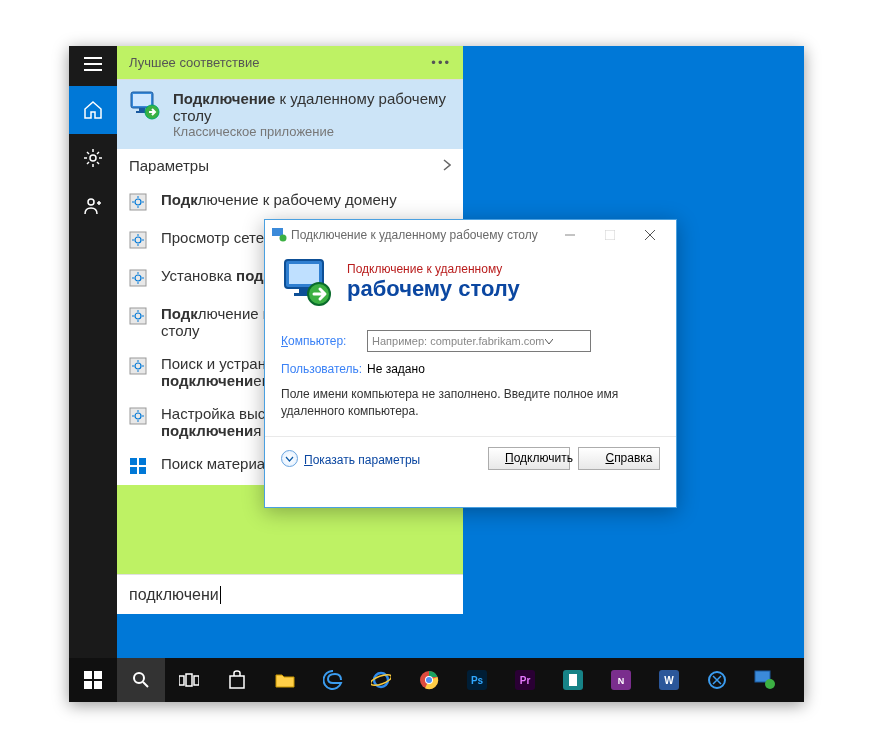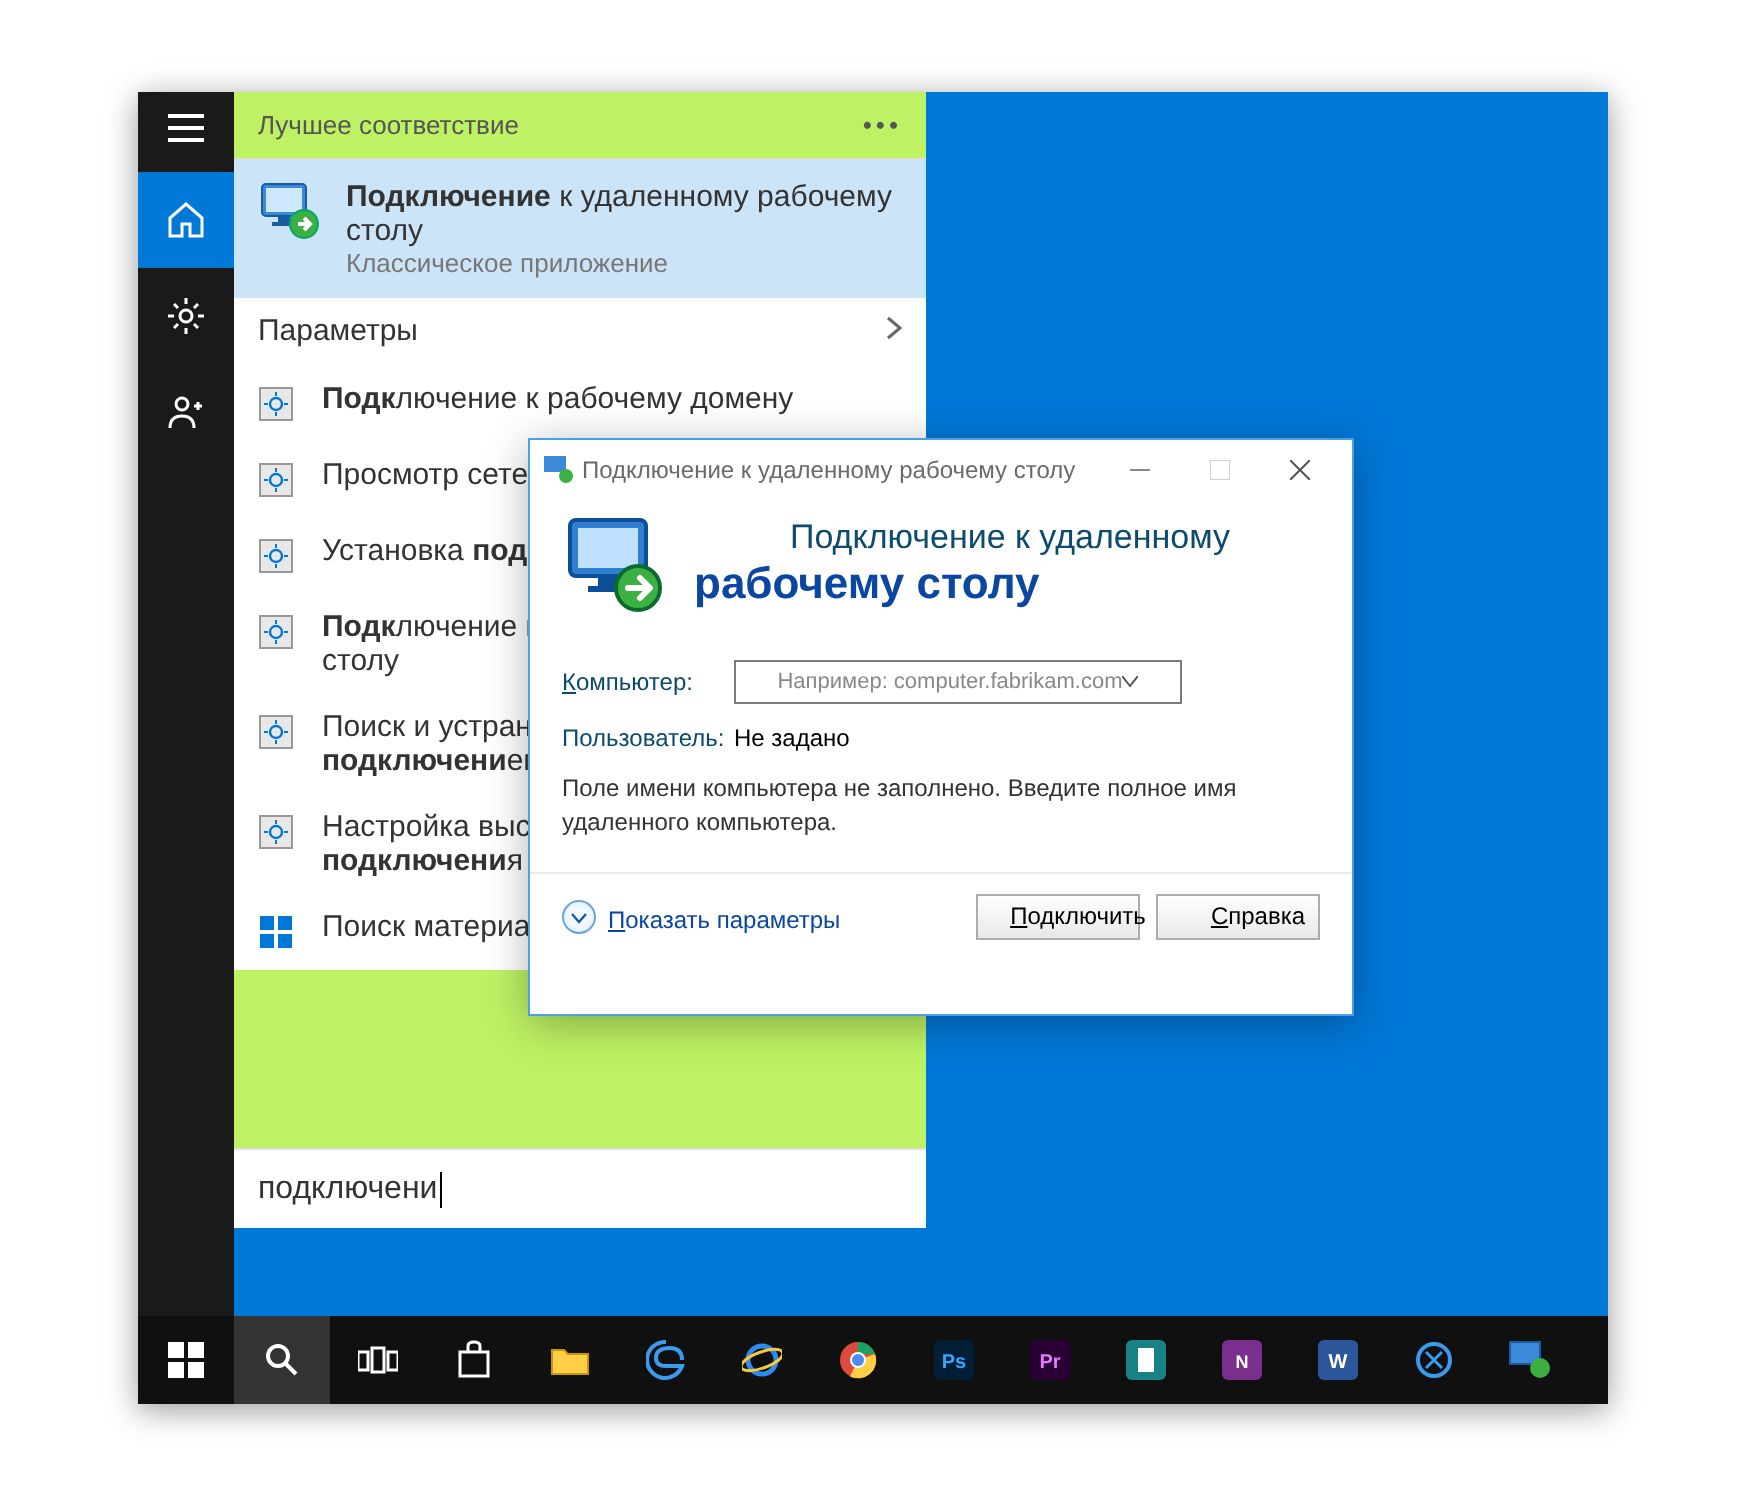--- a/index.html
+++ b/index.html
@@ -26,27 +26,27 @@
 @keyframes blink { 50%{opacity:0} }
 .taskbar { position:absolute; bottom:0; left:0; right:0; height:44px; background:#101010; display:flex; align-items:center; padding-left:0; gap:0; }
 .tb-btn { width:48px; height:44px; display:flex; align-items:center; justify-content:center; }
 .tb-btn.search { background:#333; }
 .rdp-window { position:absolute; top:173px; left:195px; width:413px; height:289px; background:#fff; border:1px solid #4aa0e0; box-shadow:0 4px 20px rgba(0,0,0,.3); font-size:12px; }
 .rdp-title { height:30px; display:flex; align-items:center; padding:0 6px; }
 .rdp-title .ttxt { flex:1; color:#6a6a6a; font-size:12px; padding-left:4px; }
 .rdp-title .winctl { width:40px; height:30px; display:flex; align-items:center; justify-content:center; color:#888; }
 .rdp-banner { display:flex; gap:14px; padding:6px 16px 14px 16px; align-items:center; }
 .rdp-banner .big-icon { width:52px; height:52px; }
-.rdp-banner .bnr-text .l1 { font-size:17px; color:#0c4a6e;margin-left:48px; }
+.rdp-banner .bnr-text .l1 { font-size:12px; color:#b91c1c; }
 .rdp-banner .bnr-text .l2 { font-size:22px; color:#0b47a1; font-weight:700; }
 .rdp-body { padding:8px 16px; }
 .rdp-row { display:flex; align-items:center; margin-bottom:10px; }
-.rdp-row .lbl { width:86px; color:#0c4a6e; }
+.rdp-row .lbl { width:86px; color:#3b82f6; }
 .rdp-row .lbl u { text-decoration:underline; }
-.rdp-combo { flex:1; max-width:224px; height:22px; border:1px solid #7a7a7a; display:flex; align-items:center; padding:0 4px; color:#888; justify-content:center; font-size:11px; }
+.rdp-combo { flex:1; max-width:224px; height:22px; border:1px solid #7a7a7a; display:flex; align-items:center; padding:0 4px; color:#888; justify-content:flex-start; font-size:11px; }
 .rdp-note { color:#333; line-height:1.4; }
 .rdp-footer { display:flex; align-items:center; padding:10px 16px; gap:8px; border-top:1px solid #e9e9e9; margin-top:8px; }
 .show-opts { display:flex; align-items:flex-end; gap:6px; color:#0b47a1; font-size:12px; }
 .show-opts u { text-decoration:underline; }
 .circle-down { width:17px; height:17px; border:1px solid #6aa5df; border-radius:50%; background:radial-gradient(#fff,#dfeeff); display:flex; align-items:center; justify-content:center; }
 .circle-down svg { display:block; }
 .rdp-btn { width:82px; height:23px; border:1px solid #acacac; background:linear-gradient(#fff,#e8e8e8); font-size:12px; display:flex; align-items:center; justify-content:center; cursor:pointer;padding-left:20px; }
 .rdp-btn u { text-decoration:underline; }
 </style>
 </head>

